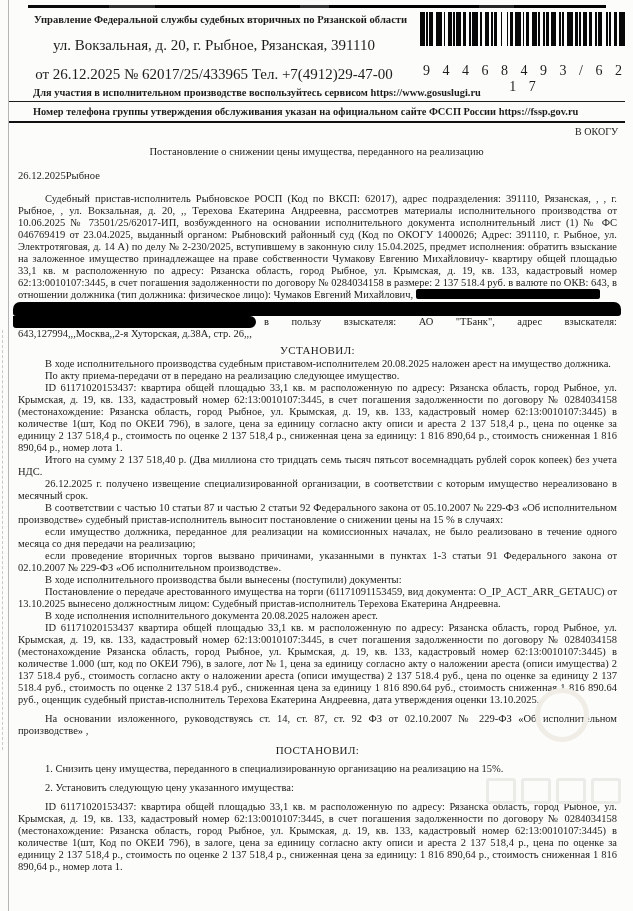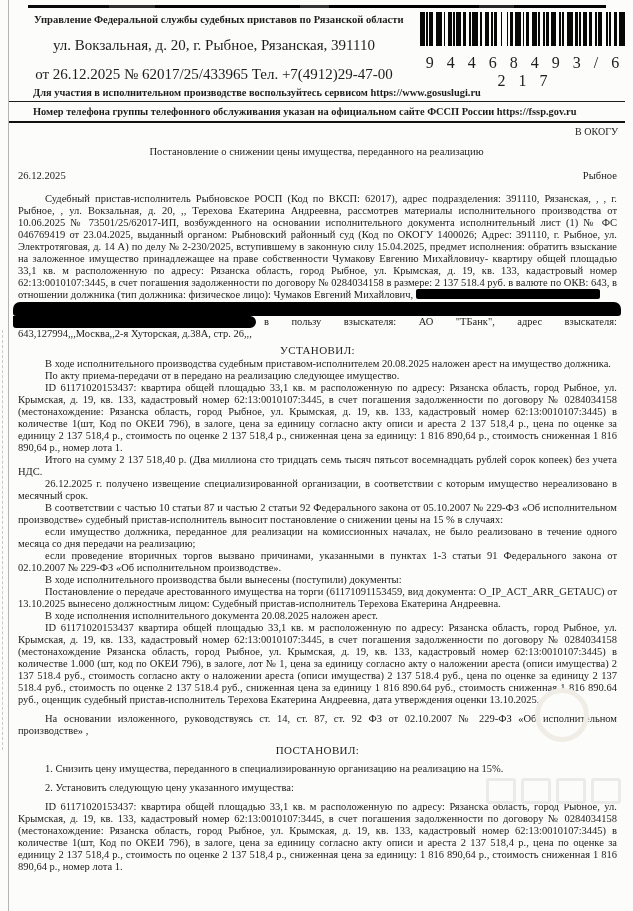--- a/index.html
+++ b/index.html
@@ -17,29 +17,29 @@
   
   .header-row{position:relative;padding-top:14px;}
   .org{margin-left:34px;width:360px;text-align:center;line-height:1.16;}
   .org .b1{font-weight:bold;font-size:10.6px;white-space:nowrap;}
   .org .b2{font-weight:bold;font-size:10.4px;white-space:nowrap;}
   .org .s1,.org .s2{font-size:15px;white-space:nowrap;margin-top:11px;}
   .barcode{position:absolute;top:12px;right:6px;width:207px;height:47px;}
   .bars{display:flex;height:34px;}
   .bars i{display:block;height:100%;background:#070707;}
   .bars i.g{background:transparent;}
-  .bc-digits{font-size:16px;letter-spacing:2px;word-spacing:5px;text-align:center;margin-top:8px;font-family:"Liberation Serif",serif;}
+  .bc-digits{font-size:14px;letter-spacing:2px;word-spacing:5px;text-align:center;margin-top:17px;font-family:"Liberation Serif",serif;}
   
   .notice{font-weight:bold;font-size:10.4px;margin:4px 10px 0 33px;white-space:nowrap;}
   .rule-thin{border:none;border-top:1.5px solid #1c1c1c;margin:3px 8px 0 8px;}
   .rule-thick{border:none;border-top:2.5px solid #111;margin:4px 8px 0 8px;}
   .v-delo{text-align:right;font-size:10px;margin:3px 15px 0 0;}
   
   .title{text-align:center;font-size:10.6px;margin-top:9px;}
-  .daterow{display:flex;justify-content:space-between;font-size:10.6px;margin:13px 16px 0 18px;}
+  .daterow{display:flex;font-size:10.6px;margin:13px 16px 0 18px;}
   
   .body{margin:12px 16px 0 18px;font-size:10.5px;line-height:12px;text-align:justify;}
   .body p{margin:0;text-indent:27px;}
   .body p.noind{text-indent:0;}
   .heading{text-align:center;text-indent:0 !important;font-size:11px;letter-spacing:.4px;margin:4px 0 2px 0 !important;}
   
   .redact-inline{display:inline-block;width:184px;height:10px;background:#000;border-radius:2px;vertical-align:baseline;margin-bottom:-1px;}
   .redact-full{height:14px;background:#000;border-radius:7px 7px 3px 3px;margin:1px -4px 0 -5px;}
   .redact-row{display:flex;align-items:center;margin:0 0 0 -5px;}
   .redact-left{width:243px;height:12px;background:#000;border-radius:0 6px 6px 3px;flex:none;}
@@ -53,21 +53,21 @@
 </head>
 <body>
 
 <div class="page">
   <div class="scan-top"></div>
   <div class="scan-left"></div>
   <div class="scan-left2"></div>
 
   <div class="header-row">
     <div class="org">
-      <div class="b1">Управление Федеральной службы судебных приставов по Рязанской области</div>
+      <div class="b1">Управление Федеральной службы судебных вторичных по Рязанской области</div>
       <div class="s1">ул. Вокзальная, д. 20, г. Рыбное, Рязанская, 391110</div>
       <div class="s2">от 26.12.2025 № 62017/25/433965 Тел. +7(4912)29-47-00</div>
     </div>
     <div class="barcode">
       <div class="bars">
           <i class="" style="flex:3"></i>
           <i class="g" style="flex:1"></i>
           <i class="" style="flex:1"></i>
           <i class="g" style="flex:1"></i>
           <i class="" style="flex:2"></i>
@@ -144,21 +144,21 @@
           <i class="g" style="flex:1"></i>
           <i class="" style="flex:4"></i>
           <i class="g" style="flex:1"></i>
         </div>
       <div class="bc-digits">9 4 4 6 8 4 9 3 / 6 2 1 7</div>
     </div>
   </div>
 
   <div class="notice">Для участия в исполнительном производстве воспользуйтесь сервисом https://www.gosuslugi.ru</div>
   <hr class="rule-thin">
-  <div class="notice">Номер телефона группы телефонного обслуживания указан на официальном сайте ФССП России https://fssp.gov.ru</div>
+  <div class="notice">Номер телефона группы утверждения обслуживания указан на официальном сайте ФССП России https://fssp.gov.ru</div>
   <hr class="rule-thick">
   <div class="v-delo">В ОКОГУ</div>
 
   <div class="title">Постановление о снижении цены имущества, переданного на реализацию</div>
   <div class="daterow">
     <span>26.12.2025</span>
     <span>Рыбное</span>
   </div>
 
   <div class="body">

